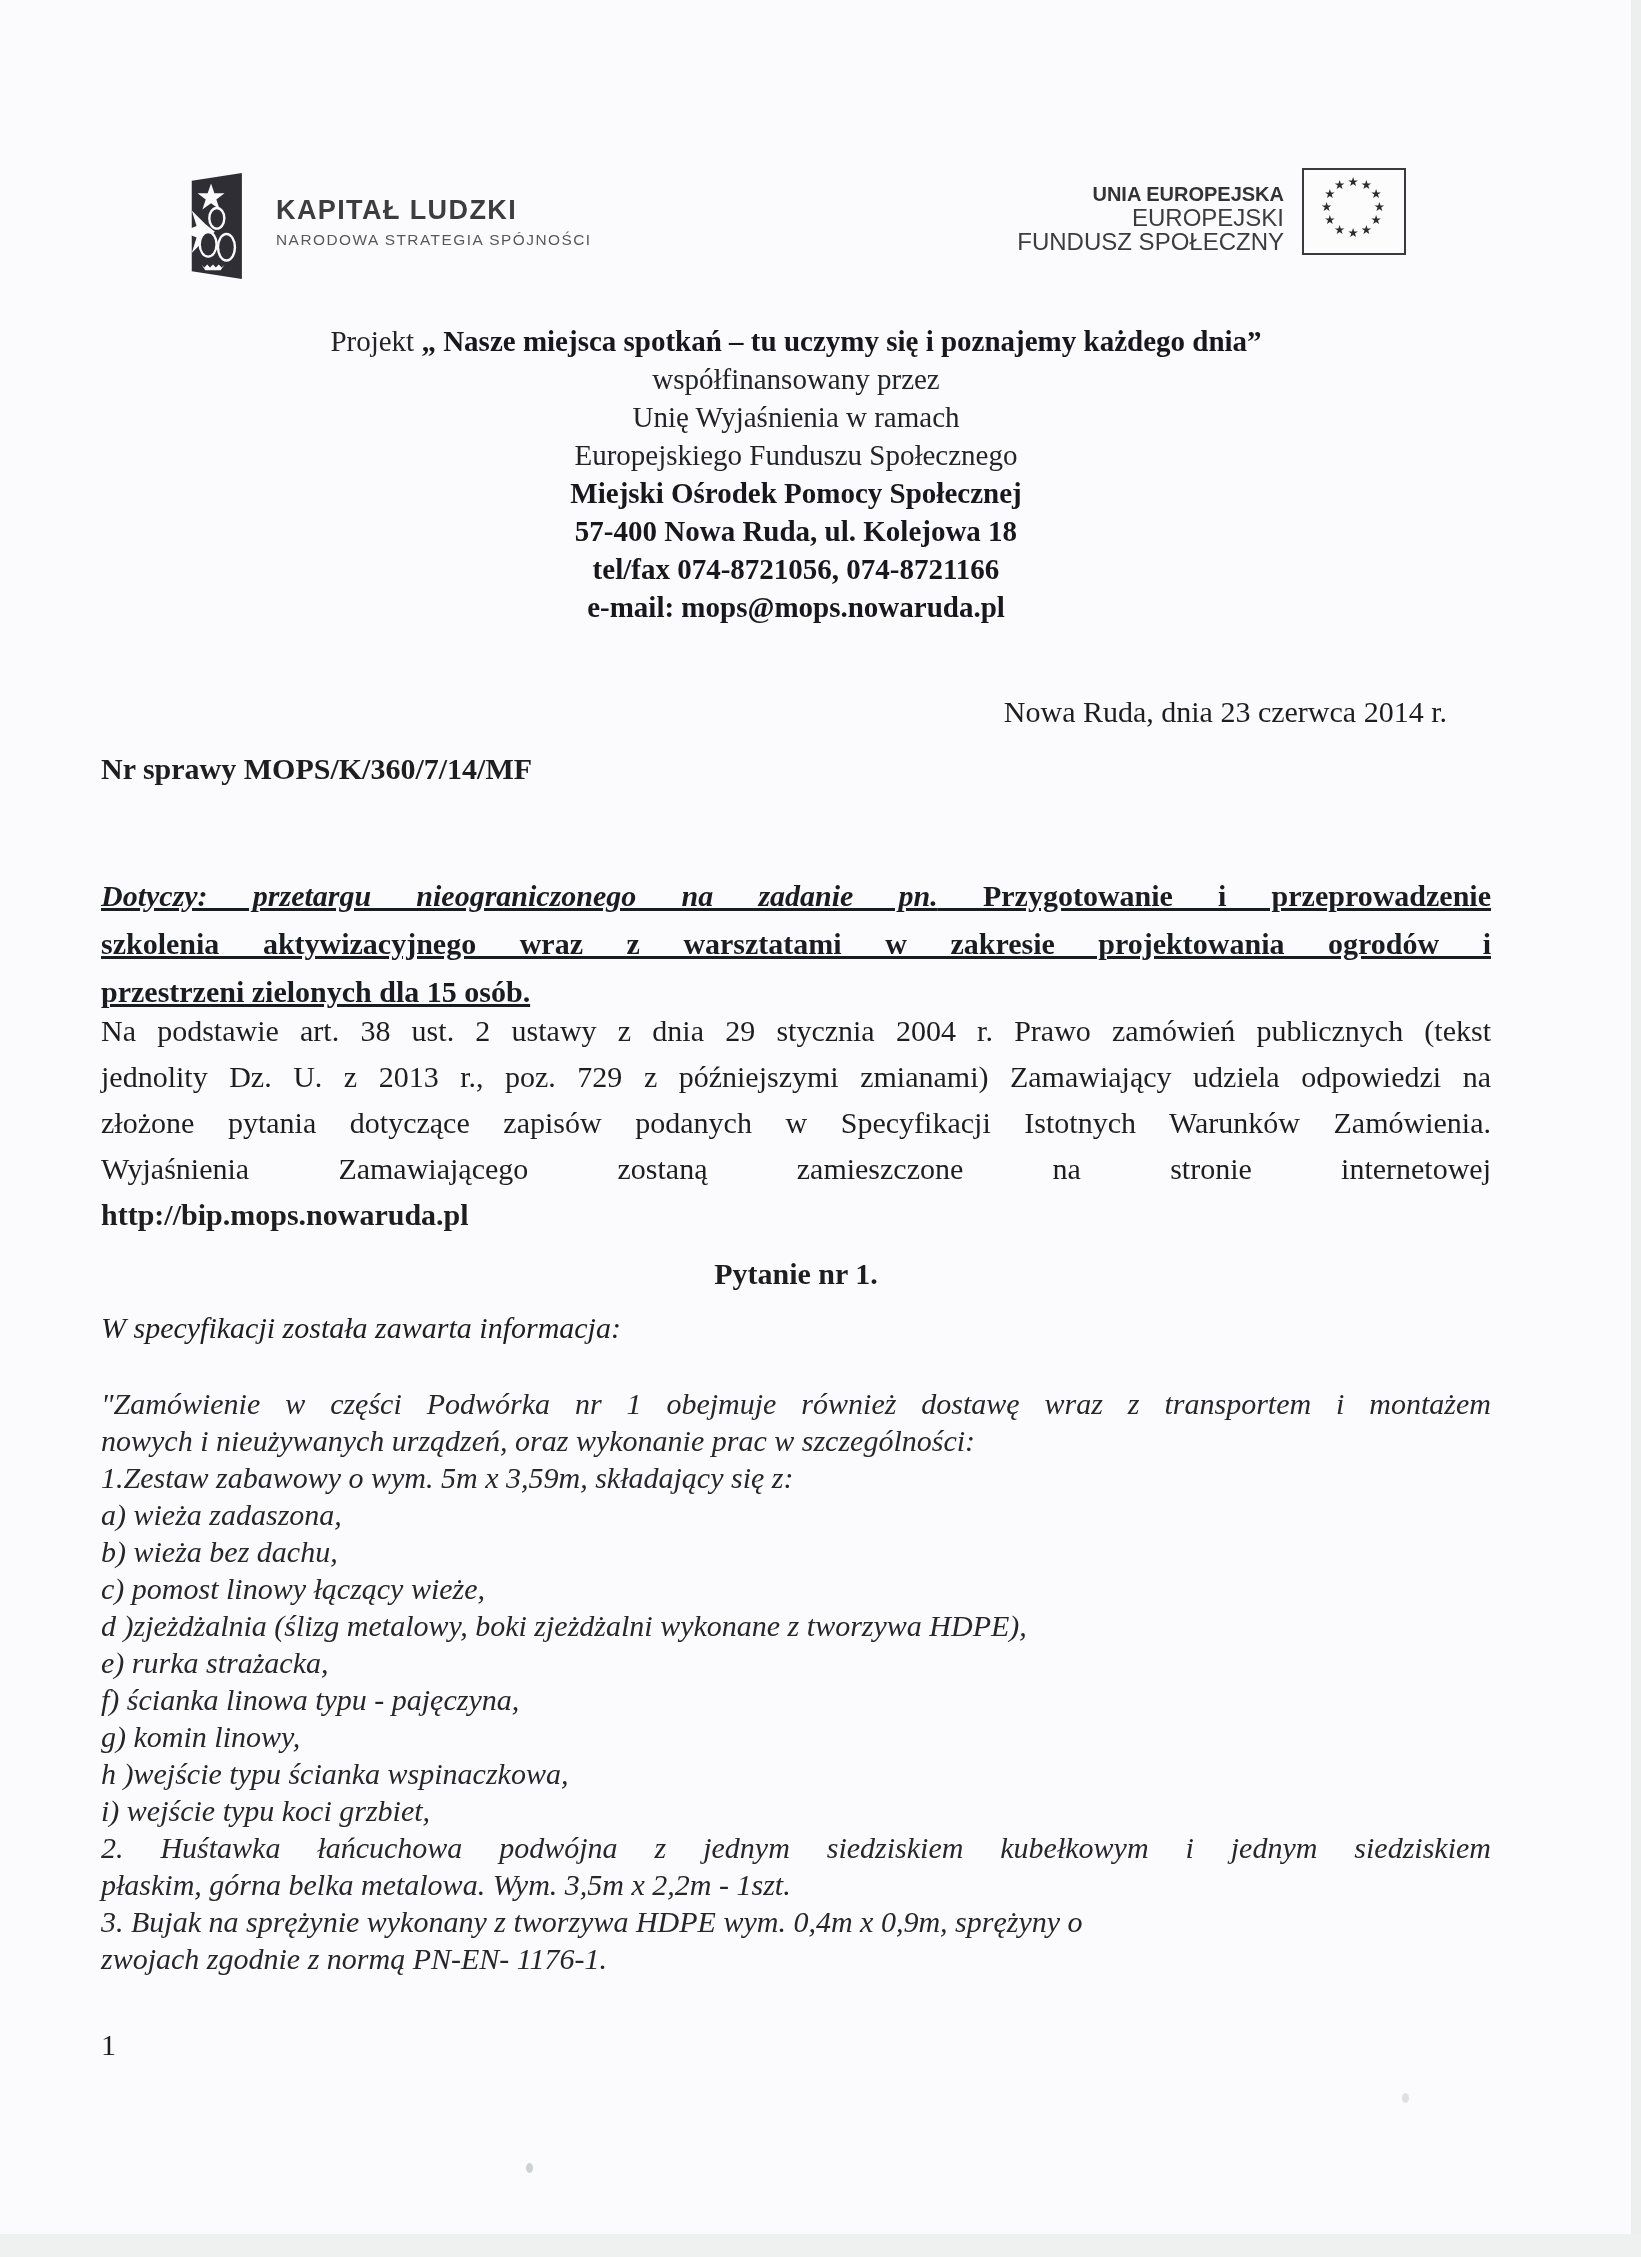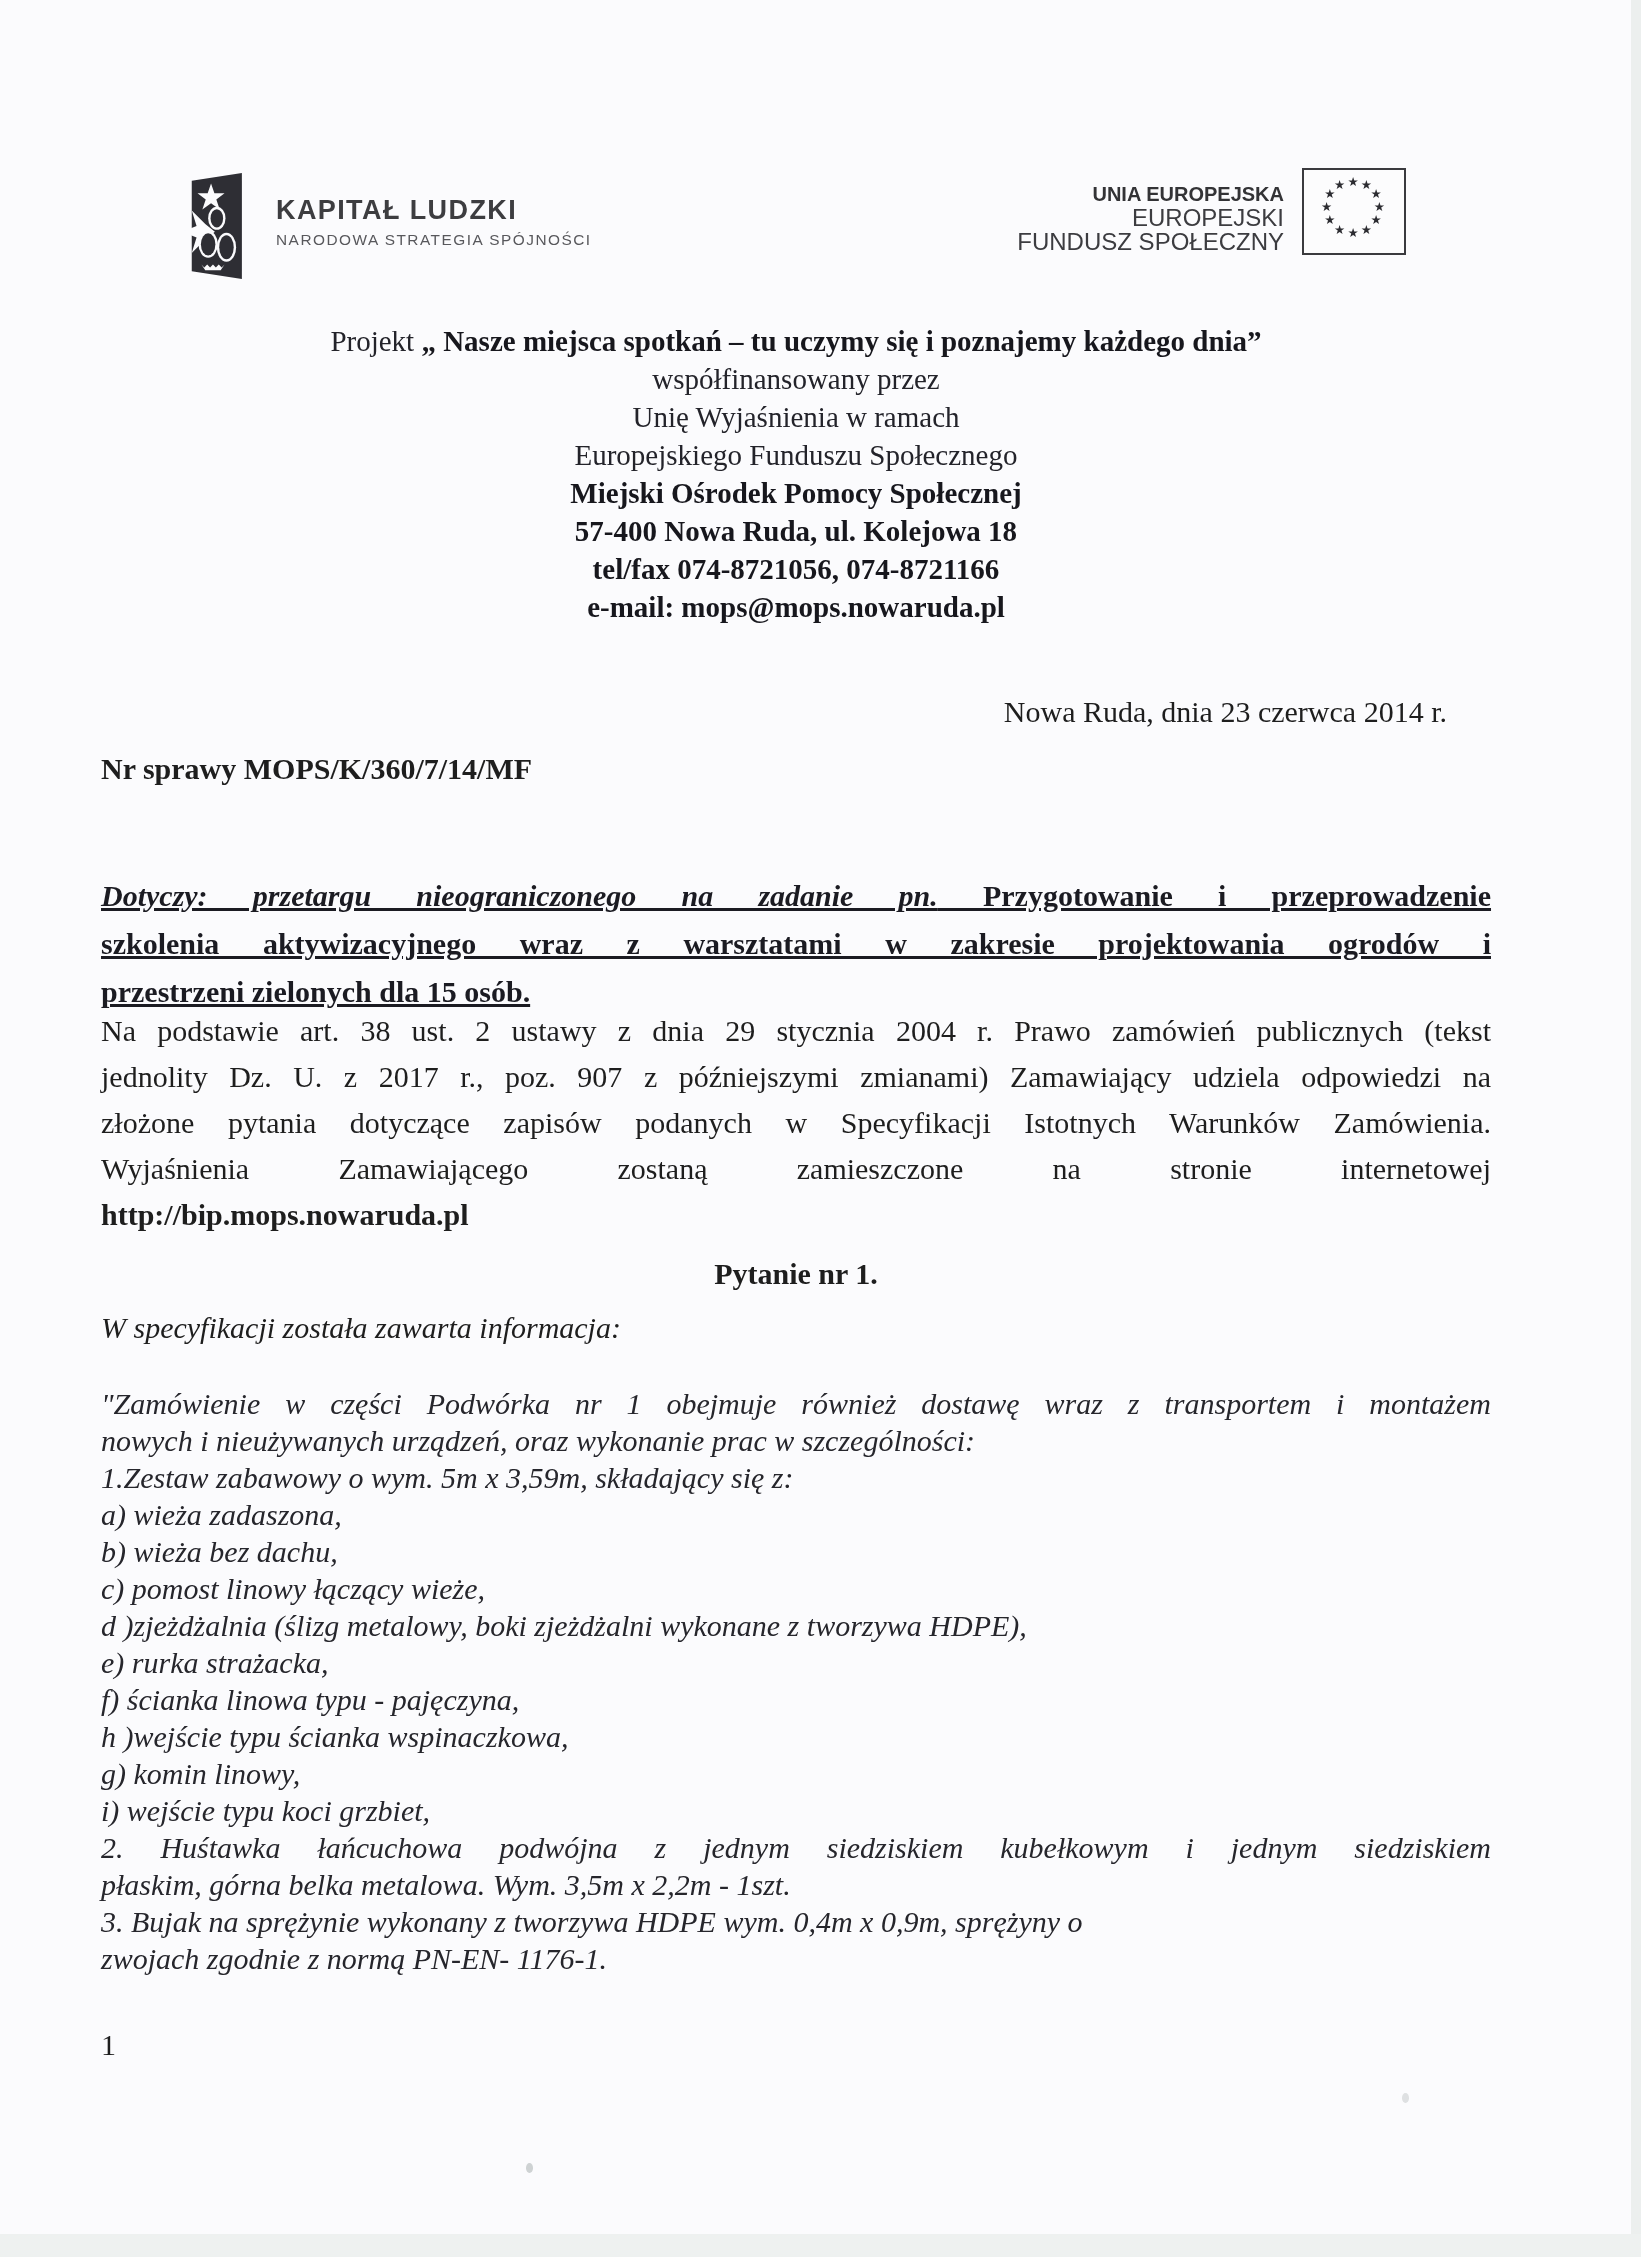--- a/index.html
+++ b/index.html
@@ -116,41 +116,41 @@
   <div class="abs case-no b">Nr sprawy MOPS/K/360/7/14/MF</div>
 
   <div class="abs dotyczy">
     <div class="jl"><span class="bi">Dotyczy: przetargu nieograniczonego na zadanie pn.</span><span class="b"> Przygotowanie i przeprowadzenie</span></div>
     <div class="jl b">szkolenia aktywizacyjnego wraz z warsztatami w zakresie projektowania ogrodów i</div>
     <div class="b">przestrzeni zielonych dla 15 osób.</div>
   </div>
 
   <div class="abs podstawa">
     <div class="jl">Na podstawie art. 38 ust. 2 ustawy z dnia 29 stycznia 2004 r. Prawo zamówień publicznych (tekst</div>
-    <div class="jl">jednolity Dz. U. z 2017 r., poz. 907 z późniejszymi zmianami) Zamawiający udziela odpowiedzi na</div>
+    <div class="jl">jednolity Dz. U. z 2013 r., poz. 729 z późniejszymi zmianami) Zamawiający udziela odpowiedzi na</div>
     <div class="jl">złożone pytania dotyczące zapisów podanych w Specyfikacji Istotnych Warunków Zamówienia.</div>
     <div class="jl">Wyjaśnienia Zamawiającego zostaną zamieszczone na stronie internetowej</div>
     <div class="b">http://bip.mops.nowaruda.pl</div>
   </div>
 
   <div class="abs pytanie-h center b">Pytanie nr 1.</div>
   <div class="abs spec-intro it">W specyfikacji została zawarta informacja:</div>
 
   <div class="abs quote it">
     <div class="jl">"Zamówienie w części Podwórka nr 1 obejmuje również dostawę wraz z transportem i montażem</div>
     <div>nowych i nieużywanych urządzeń, oraz wykonanie prac w szczególności:</div>
     <div>1.Zestaw zabawowy o wym. 5m x 3,59m, składający się z:</div>
     <div>a) wieża zadaszona,</div>
     <div>b) wieża bez dachu,</div>
     <div>c) pomost linowy łączący wieże,</div>
     <div>d )zjeżdżalnia (ślizg metalowy, boki zjeżdżalni wykonane z tworzywa HDPE),</div>
     <div>e) rurka strażacka,</div>
     <div>f) ścianka linowa typu - pajęczyna,</div>
+    <div>g) komin linowy,</div>
     <div>h )wejście typu ścianka wspinaczkowa,</div>
-    <div>g) komin linowy,</div>
     <div>i) wejście typu koci grzbiet,</div>
     <div class="jl">2. Huśtawka łańcuchowa podwójna z jednym siedziskiem kubełkowym i jednym siedziskiem</div>
     <div>płaskim, górna belka metalowa. Wym. 3,5m x 2,2m - 1szt.</div>
     <div>3. Bujak na sprężynie wykonany z tworzywa HDPE wym. 0,4m x 0,9m, sprężyny o</div>
     <div>zwojach zgodnie z normą PN-EN- 1176-1.</div>
   </div>
 
   <div class="abs page-num">1</div>
 
 </div>

